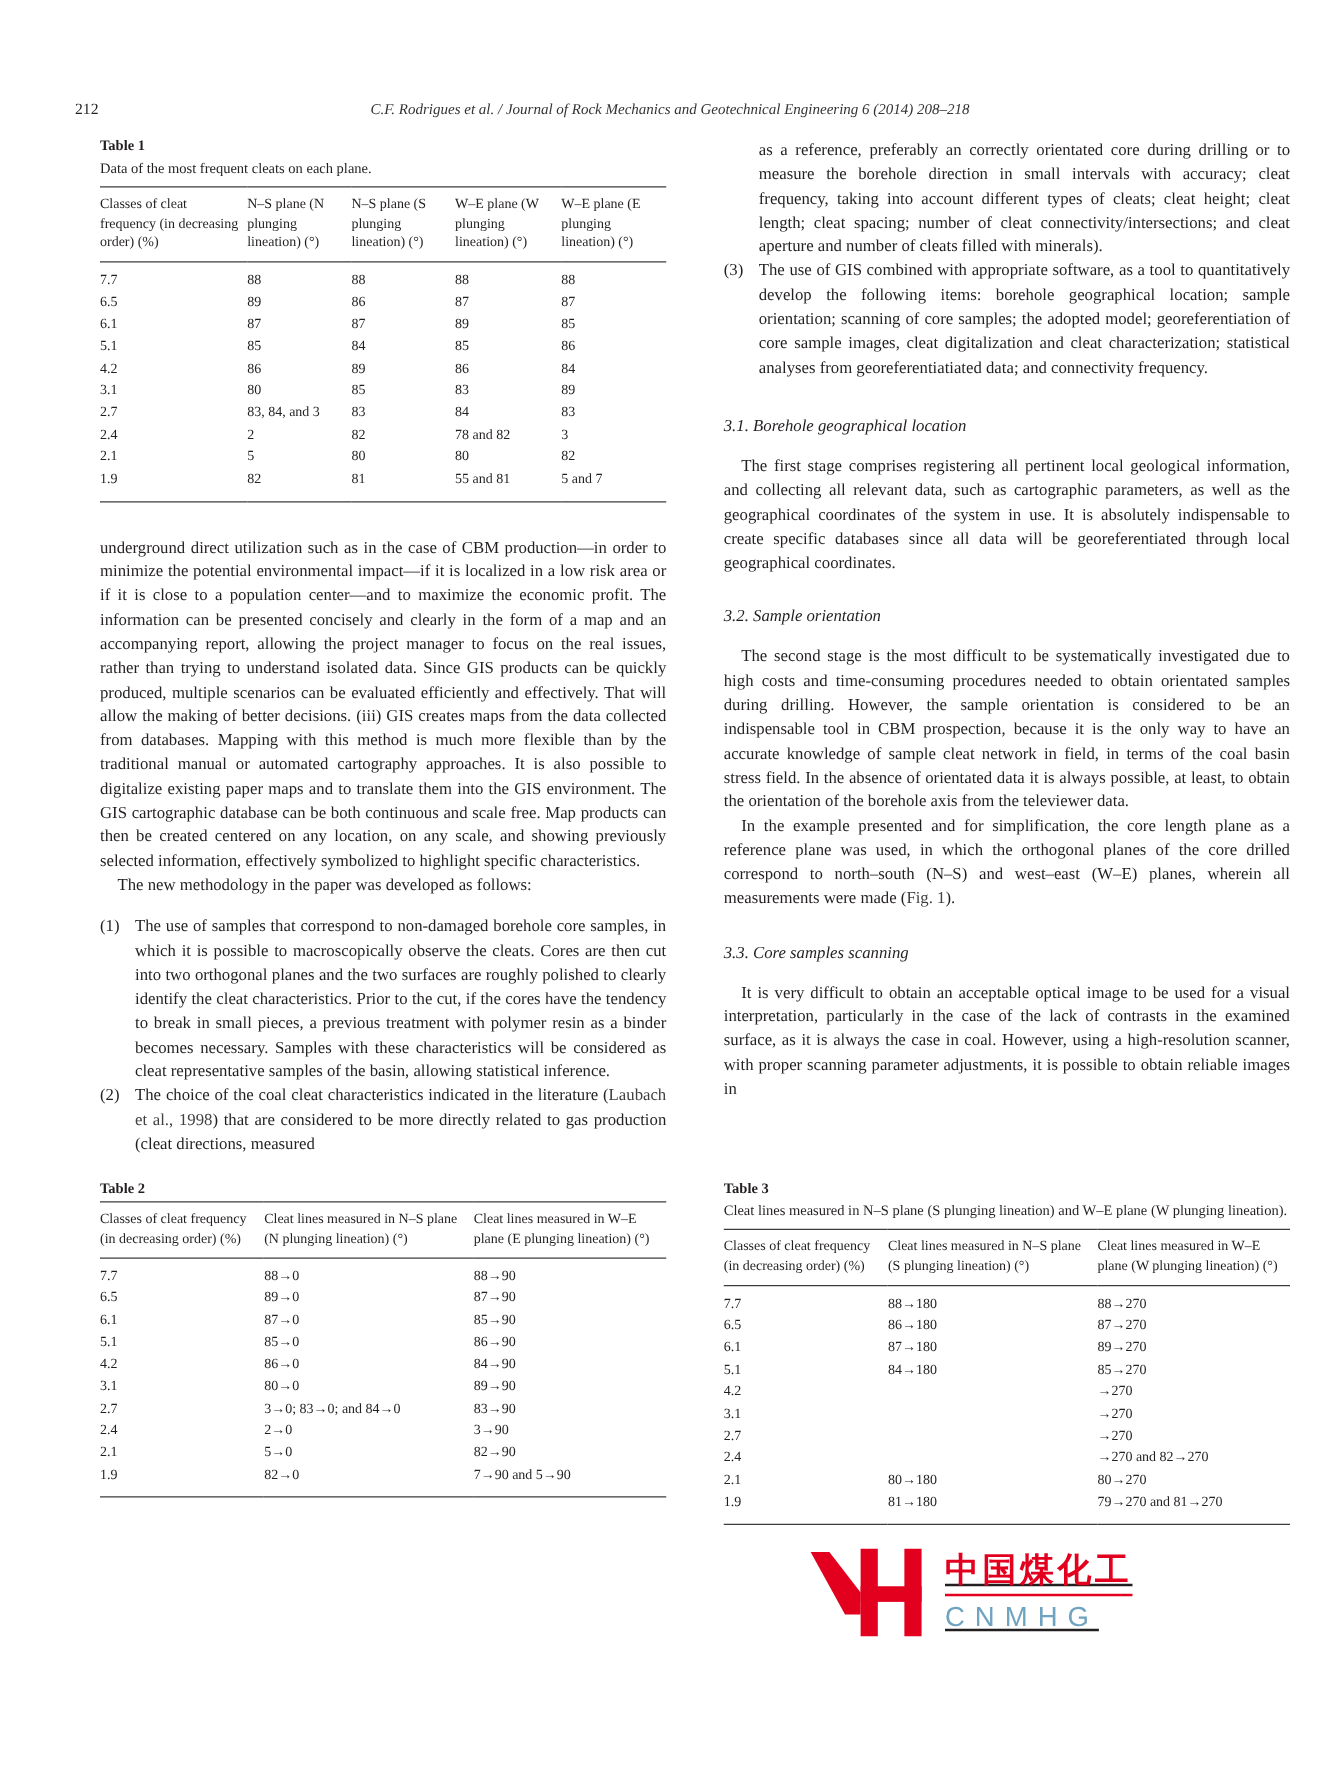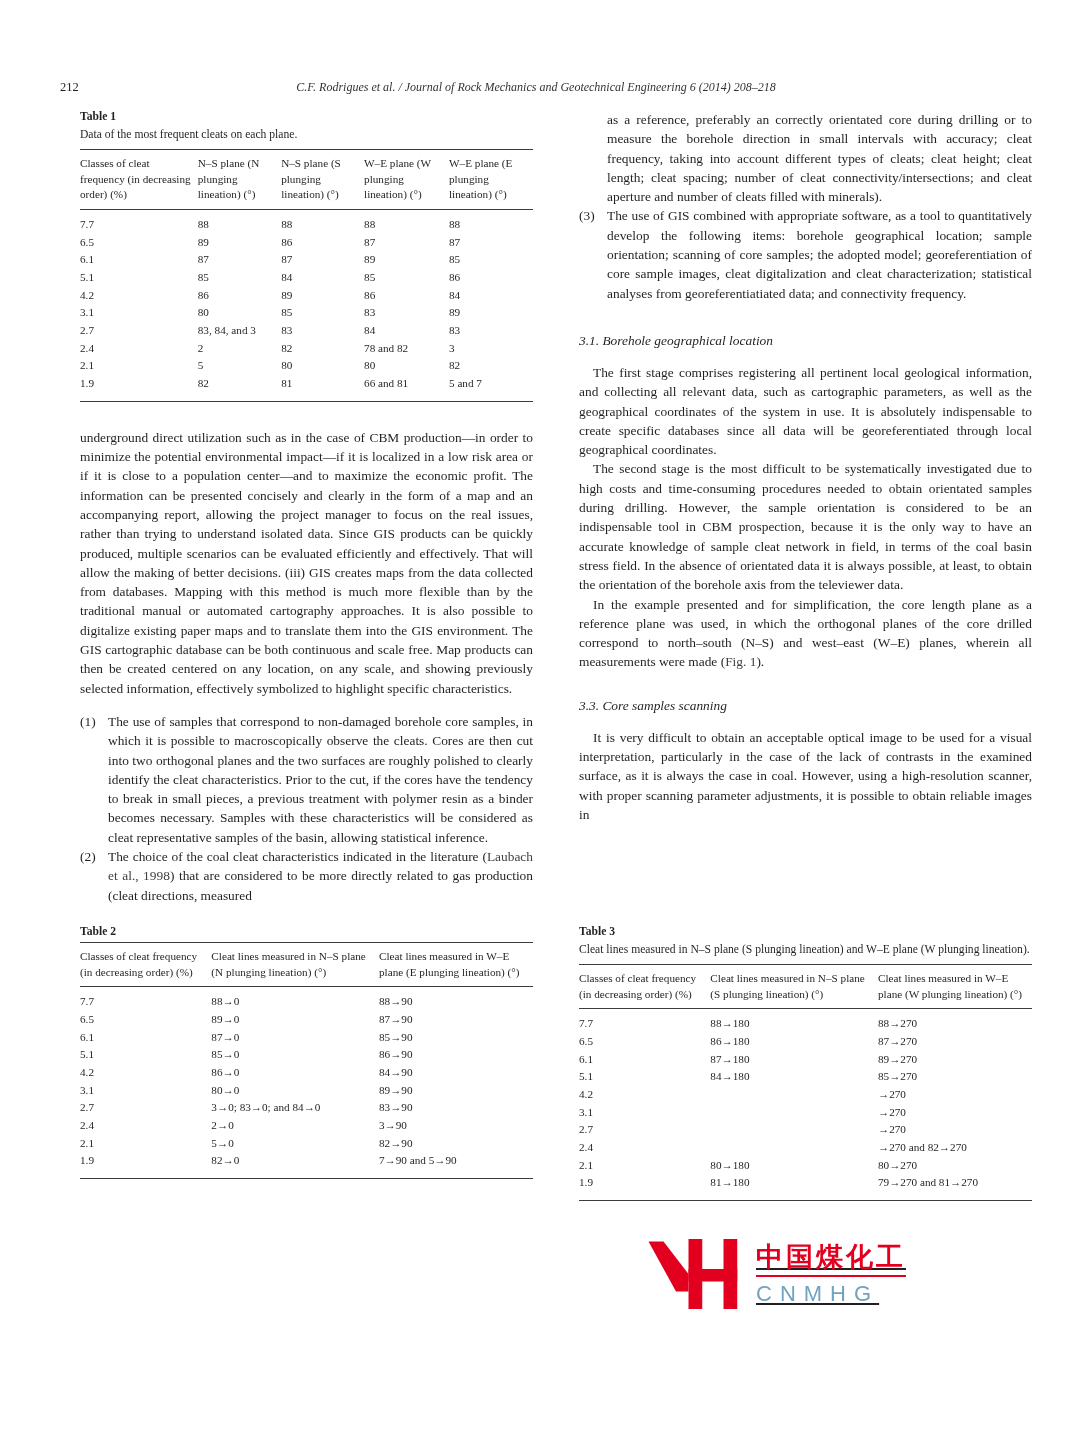--- a/index.html
+++ b/index.html
@@ -138,28 +138,29 @@
                   <td>2.1</td>
                   <td>5</td>
                   <td>80</td>
                   <td>80</td>
                   <td>82</td>
                 </tr>
                 <tr>
                   <td>1.9</td>
                   <td>82</td>
                   <td>81</td>
-                  <td>66 and 81</td>
+                  <td>55 and 81</td>
                   <td>5 and 7</td>
                 </tr>
               </tbody>
           </table>
         </div>
 
         <p class="body">underground direct utilization such as in the case of CBM production—in order to minimize the potential environmental impact—if it is localized in a low risk area or if it is close to a population center—and to maximize the economic profit. The information can be presented concisely and clearly in the form of a map and an accompanying report, allowing the project manager to focus on the real issues, rather than trying to understand isolated data. Since GIS products can be quickly produced, multiple scenarios can be evaluated efficiently and effectively. That will allow the making of better decisions. (iii) GIS creates maps from the data collected from databases. Mapping with this method is much more flexible than by the traditional manual or automated cartography approaches. It is also possible to digitalize existing paper maps and to translate them into the GIS environment. The GIS cartographic database can be both continuous and scale free. Map products can then be created centered on any location, on any scale, and showing previously selected information, effectively symbolized to highlight specific characteristics.</p>
+        <p class="body indent">The new methodology in the paper was developed as follows:</p>
 
         <div class="litem gap-top">
           <span class="lnum">(1)</span>
           <span>The use of samples that correspond to non-damaged borehole core samples, in which it is possible to macroscopically observe the cleats. Cores are then cut into two orthogonal planes and the two surfaces are roughly polished to clearly identify the cleat characteristics. Prior to the cut, if the cores have the tendency to break in small pieces, a previous treatment with polymer resin as a binder becomes necessary. Samples with these characteristics will be considered as cleat representative samples of the basin, allowing statistical inference.</span>
         </div>
 
         <div class="litem">
           <span class="lnum">(2)</span>
           <span><span>The choice of the coal cleat characteristics indicated in the literature (</span><a class="link">Laubach et al., 1998</a><span>) that are considered to be more directly related to gas production (cleat directions, measured</span></span>
         </div>
@@ -171,20 +172,21 @@
         <p class="body cont">as a reference, preferably an correctly orientated core during drilling or to measure the borehole direction in small intervals with accuracy; cleat frequency, taking into account different types of cleats; cleat height; cleat length; cleat spacing; number of cleat connectivity/intersections; and cleat aperture and number of cleats filled with minerals).</p>
 
         <div class="litem">
           <span class="lnum">(3)</span>
           <span>The use of GIS combined with appropriate software, as a tool to quantitatively develop the following items: borehole geographical location; sample orientation; scanning of core samples; the adopted model; georeferentiation of core sample images, cleat digitalization and cleat characterization; statistical analyses from georeferentiatiated data; and connectivity frequency.</span>
         </div>
 
         <div class="sechead" style="margin-top:30px;">3.1. Borehole geographical location</div>
         <p class="body indent">The first stage comprises registering all pertinent local geological information, and collecting all relevant data, such as cartographic parameters, as well as the geographical coordinates of the system in use. It is absolutely indispensable to create specific databases since all data will be georeferentiated through local geographical coordinates.</p>
 
+        <div class="sechead" style="margin-top:26px;">3.2. Sample orientation</div>
         <p class="body indent">The second stage is the most difficult to be systematically investigated due to high costs and time-consuming procedures needed to obtain orientated samples during drilling. However, the sample orientation is considered to be an indispensable tool in CBM prospection, because it is the only way to have an accurate knowledge of sample cleat network in field, in terms of the coal basin stress field. In the absence of orientated data it is always possible, at least, to obtain the orientation of the borehole axis from the televiewer data.</p>
         <p class="body indent"><span>In the example presented and for simplification, the core length plane as a reference plane was used, in which the orthogonal planes of the core drilled correspond to north–south (N–S) and west–east (W–E) planes, wherein all measurements were made (</span><a class="link">Fig. 1</a><span>).</span></p>
 
         <div class="sechead" style="margin-top:26px;">3.3. Core samples scanning</div>
         <p class="body indent">It is very difficult to obtain an acceptable optical image to be used for a visual interpretation, particularly in the case of the lack of contrasts in the examined surface, as it is always the case in coal. However, using a high-resolution scanner, with proper scanning parameter adjustments, it is possible to obtain reliable images in</p>
 
       </div>
     </div>
 
     <div class="cols bottom">

